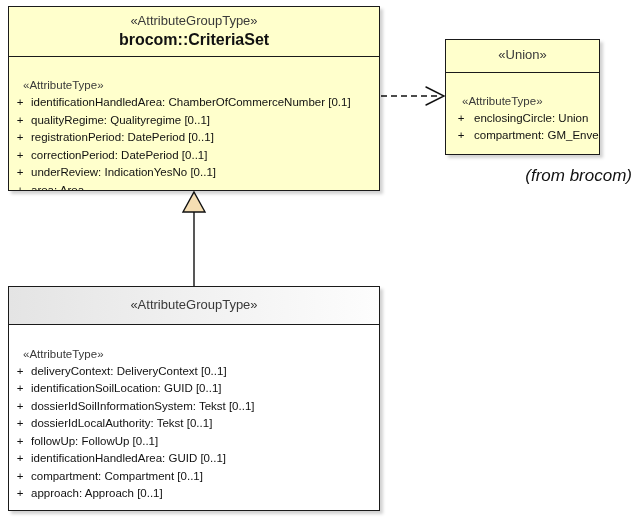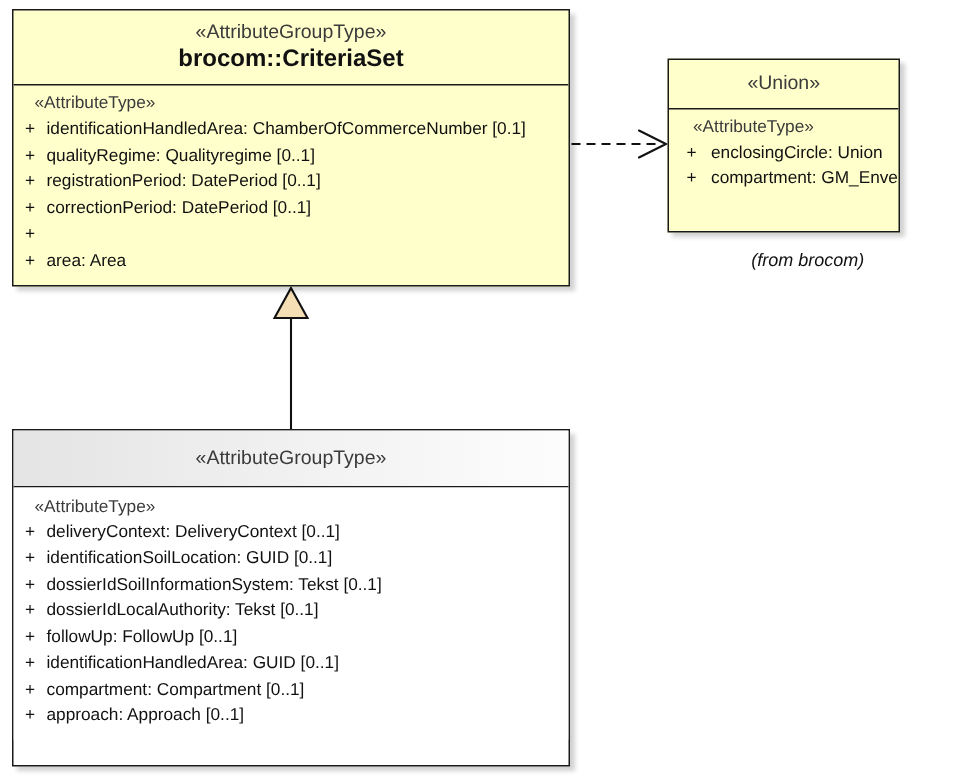--- a/index.html
+++ b/index.html
@@ -44,20 +44,21 @@
     white-space: nowrap;
   }
   .class-name {
     font-size: 16px;
     font-weight: bold;
     color: #111111;
     white-space: nowrap;
   }
   .uml-body {
     padding: 5px 0 6px 0;
+    margin-top: 16px;
   }
   .attr-stereotype {
     font-size: 11.5px;
     color: #3a3a3a;
     padding: 1px 0 3px 14px;
     white-space: nowrap;
   }
   .attr-row {
     display: flex;
     align-items: baseline;
@@ -95,22 +96,22 @@
   #class-area .uml-header { padding: 7px 4px 8px 4px; }
   #class-area .attr-stereotype { padding-left: 16px; }
   #class-area .attr-row { padding-left: 2px; }
   #class-area .attr-vis { width: 26px; flex: 0 0 26px; }
 
   .from-package {
     position: absolute;
     left: 445px;
     top: 166px;
     width: 187px;
-    text-align: center;
-    font-size: 12px;
+    text-align: right;
+    font-size: 17px;
     font-style: italic;
     color: #111111;
   }
 
   
   #class-sld-criteriaset {
     left: 8px;
     top: 286px;
     width: 372px;
     height: 225px;
@@ -172,20 +173,21 @@
       <div class="attr-row">
         <span class="attr-vis">+</span>
         <span class="attr-text">registrationPeriod: DatePeriod [0..1]</span>
       </div>
       <div class="attr-row">
         <span class="attr-vis">+</span>
         <span class="attr-text">correctionPeriod: DatePeriod [0..1]</span>
       </div>
       <div class="attr-row">
         <span class="attr-vis">+</span>
+        <span class="attr-text">underReview: IndicationYesNo [0..1]</span>
       </div>
       <div class="attr-row">
         <span class="attr-vis">+</span>
         <span class="attr-text">area: Area</span>
       </div>
     </div>
   </div>
 
   <div class="uml-class" id="class-area">
     <div class="uml-header">

